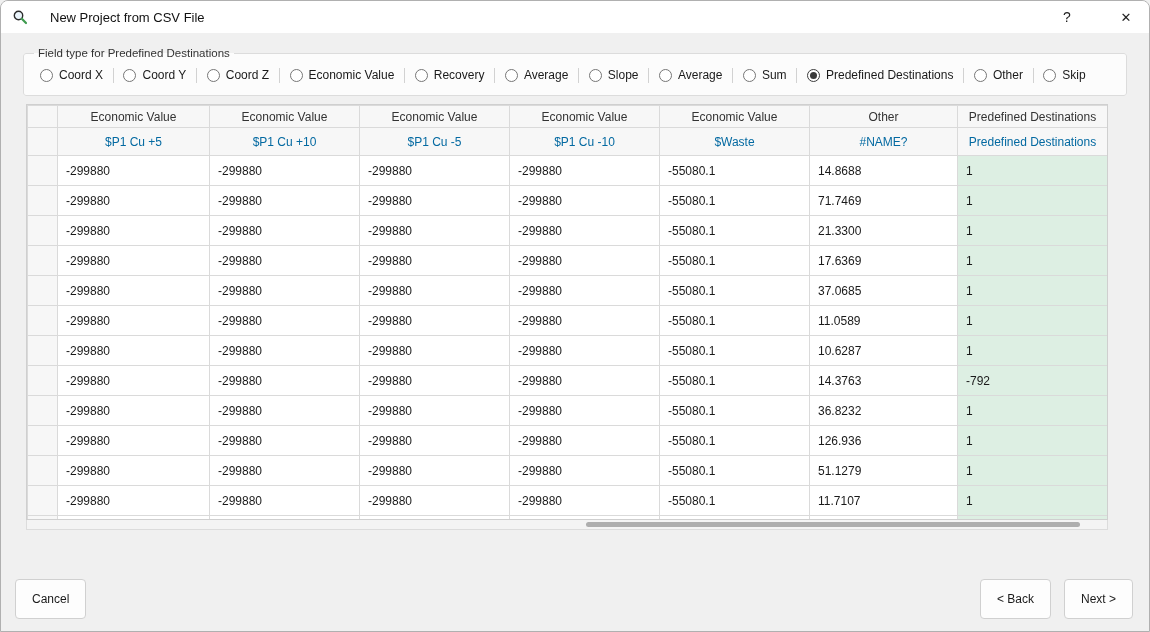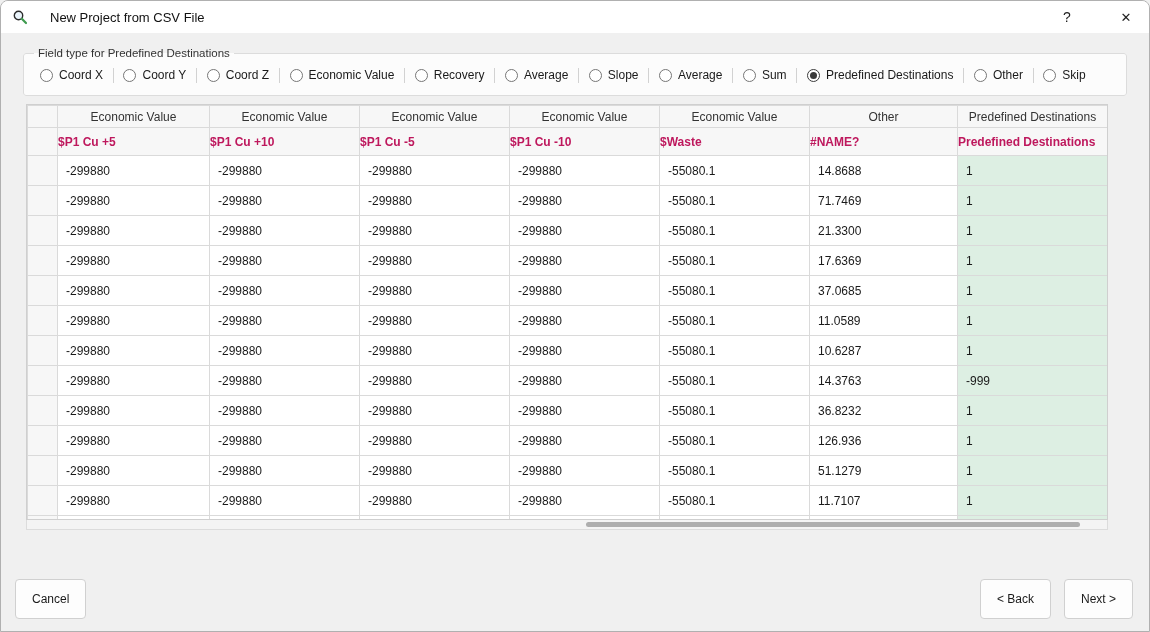--- a/index.html
+++ b/index.html
@@ -40,21 +40,21 @@
   }
   .radio.selected { border-color:#3c3c3c; }
   .radio.selected::after { content:""; width:7px; height:7px; border-radius:50%; background:#3a3a3a; }
   .vsep { width:1px; height:15px; background:#d2d2d2; flex:0 0 auto; }
   
   .table-wrap { margin:8px 0 0 7px; width:1082px; }
   .table-viewport { height:416px; overflow:hidden; border:1px solid #cfcfcf; background:#fff; }
   table.grid { border-collapse:collapse; table-layout:fixed; width:1080px; background:#fff; font-size:12px; }
   .grid th, .grid td { border:1px solid #dadada; overflow:hidden; white-space:nowrap; }
   .grid thead tr.type-row th { height:22px; background:#f7f7f7; font-weight:400; color:#333; text-align:center; }
-  .grid thead tr.name-row th { height:28px; background:#f7f7f7; font-weight:700; color:#be185d; text-align:left; }
+  .grid thead tr.name-row th { height:28px; background:#f7f7f7; font-weight:400; color:#0369a1; text-align:center; }
   .grid tbody td { height:30px; padding:0 8px; background:#fff; color:#1a1a1a; text-align:left; }
   .grid th.corner, .grid td.rowhead { background:#f7f7f7; }
   .grid th.predef { background:var(--predef-header-bg); color:#3b3b3b; font-weight:700; }
   .grid td.predef { background:var(--predef-cell-bg); }
   .hscroll { height:10px; background:#f4f4f4; border:1px solid #dcdcdc; border-top:none; position:relative; }
   .hscroll .thumb { position:absolute; top:2px; height:5px; left:51.8%; width:45.7%; background:#aeaeae; border-radius:3px; }
   
   .footer { position:absolute; left:0; right:0; bottom:0; height:46px; }
   .btn {
     position:absolute; bottom:12px; height:40px; min-width:64px; padding:0 16px;
@@ -254,21 +254,21 @@
               <td class="predef">1</td>
             </tr>
             <tr>
               <td class="rowhead"></td>
               <td>-299880</td>
               <td>-299880</td>
               <td>-299880</td>
               <td>-299880</td>
               <td>-55080.1</td>
               <td>14.3763</td>
-              <td class="predef">-999</td>
+              <td class="predef">-792</td>
             </tr>
             <tr>
               <td class="rowhead"></td>
               <td>-299880</td>
               <td>-299880</td>
               <td>-299880</td>
               <td>-299880</td>
               <td>-55080.1</td>
               <td>36.8232</td>
               <td class="predef">1</td>

